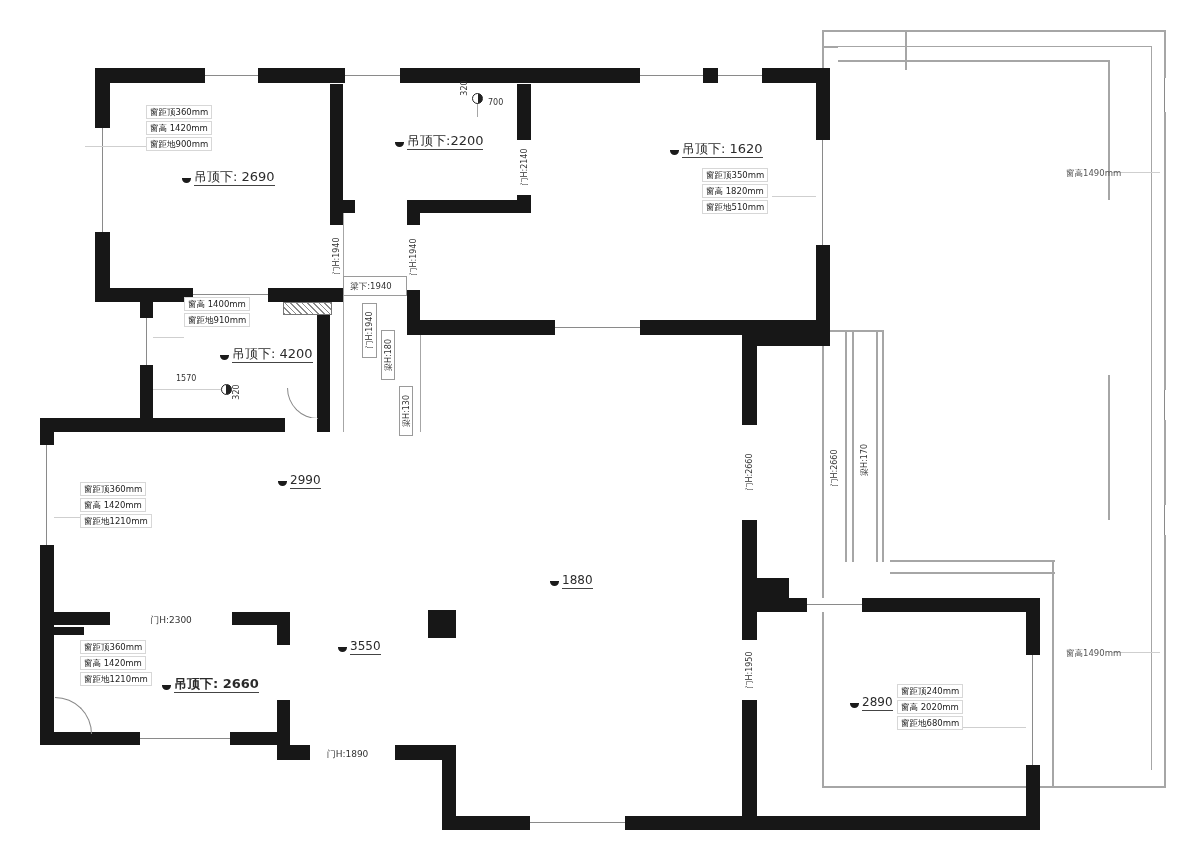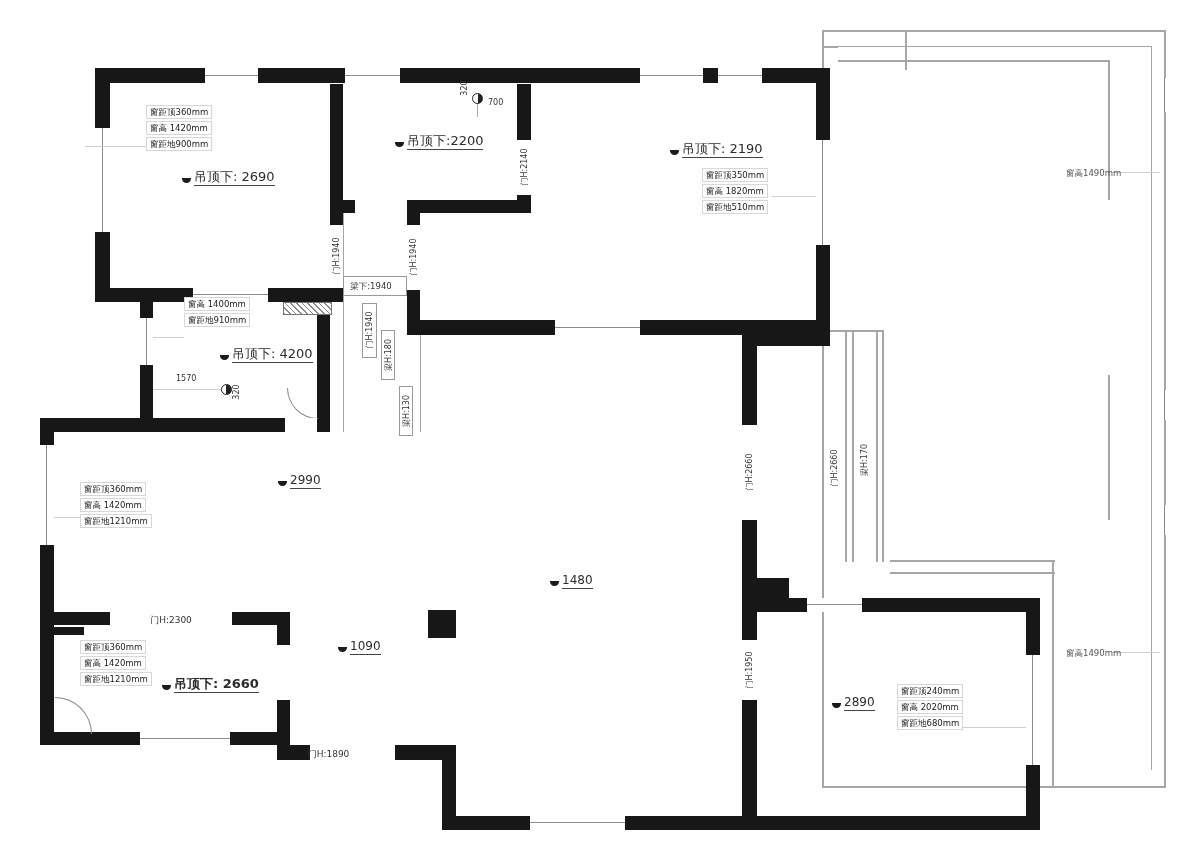--- a/index.html
+++ b/index.html
@@ -153,44 +153,44 @@
   <div class="arc" style="left:287px;top:388px;width:30px;height:30px;border-width:0 0 1px 1px;border-radius:0 0 0 100%;"></div>
   <div class="arc" style="left:55px;top:697px;width:36px;height:36px;border-width:1px 1px 0 0;border-radius:0 100% 0 0;"></div>
 
   <div class="clabel" style="left:182px;top:168px;">
     <span class="csym"></span><span class="txt">吊顶下: 2690</span>
   </div>
   <div class="clabel" style="left:395px;top:132px;">
     <span class="csym"></span><span class="txt">吊顶下:2200</span>
   </div>
   <div class="clabel" style="left:670px;top:140px;">
-    <span class="csym"></span><span class="txt">吊顶下: 2190</span>
+    <span class="csym"></span><span class="txt">吊顶下: 1620</span>
   </div>
   <div class="clabel" style="left:220px;top:345px;">
     <span class="csym"></span><span class="txt">吊顶下: 4200</span>
   </div>
   <div class="clabel" style="left:162px;top:675px;font-weight:bold;">
     <span class="csym"></span><span class="txt">吊顶下: 2660</span>
   </div>
 
   <div class="clabel num" style="left:278px;top:472px;">
     <span class="csym"></span><span class="txt">2990</span>
   </div>
   <div class="clabel num" style="left:550px;top:572px;">
-    <span class="csym"></span><span class="txt">1480</span>
+    <span class="csym"></span><span class="txt">1880</span>
   </div>
   <div class="clabel num" style="left:338px;top:638px;">
-    <span class="csym"></span><span class="txt">1090</span>
-  </div>
-  <div class="clabel num" style="left:832px;top:694px;">
+    <span class="csym"></span><span class="txt">3550</span>
+  </div>
+  <div class="clabel num" style="left:850px;top:694px;">
     <span class="csym"></span><span class="txt">2890</span>
   </div>
 
   <div class="hlabel" style="left:110px;top:614px;width:122px;">门H:2300</div>
-  <div class="hlabel" style="left:297px;top:748px;width:63px;">门H:1890</div>
+  <div class="hlabel" style="left:316px;top:748px;width:63px;">门H:1890</div>
   <div class="hlabel" style="left:343px;top:281px;width:56px;font-size:8.5px;">梁下:1940</div>
 
   <div class="vlabel" style="left:336px;top:256px;">门H:1940</div>
   <div class="vlabel" style="left:413px;top:257px;">门H:1940</div>
   <div class="vlabel" style="left:369px;top:330px;">门H:1940</div>
   <div class="vlabel" style="left:388px;top:355px;">梁H:180</div>
   <div class="vlabel" style="left:406px;top:411px;">梁H:130</div>
   <div class="vlabel" style="left:524px;top:167px;">门H:2140</div>
   <div class="vlabel" style="left:749px;top:472px;">门H:2660</div>
   <div class="vlabel" style="left:834px;top:468px;">门H:2660</div>

